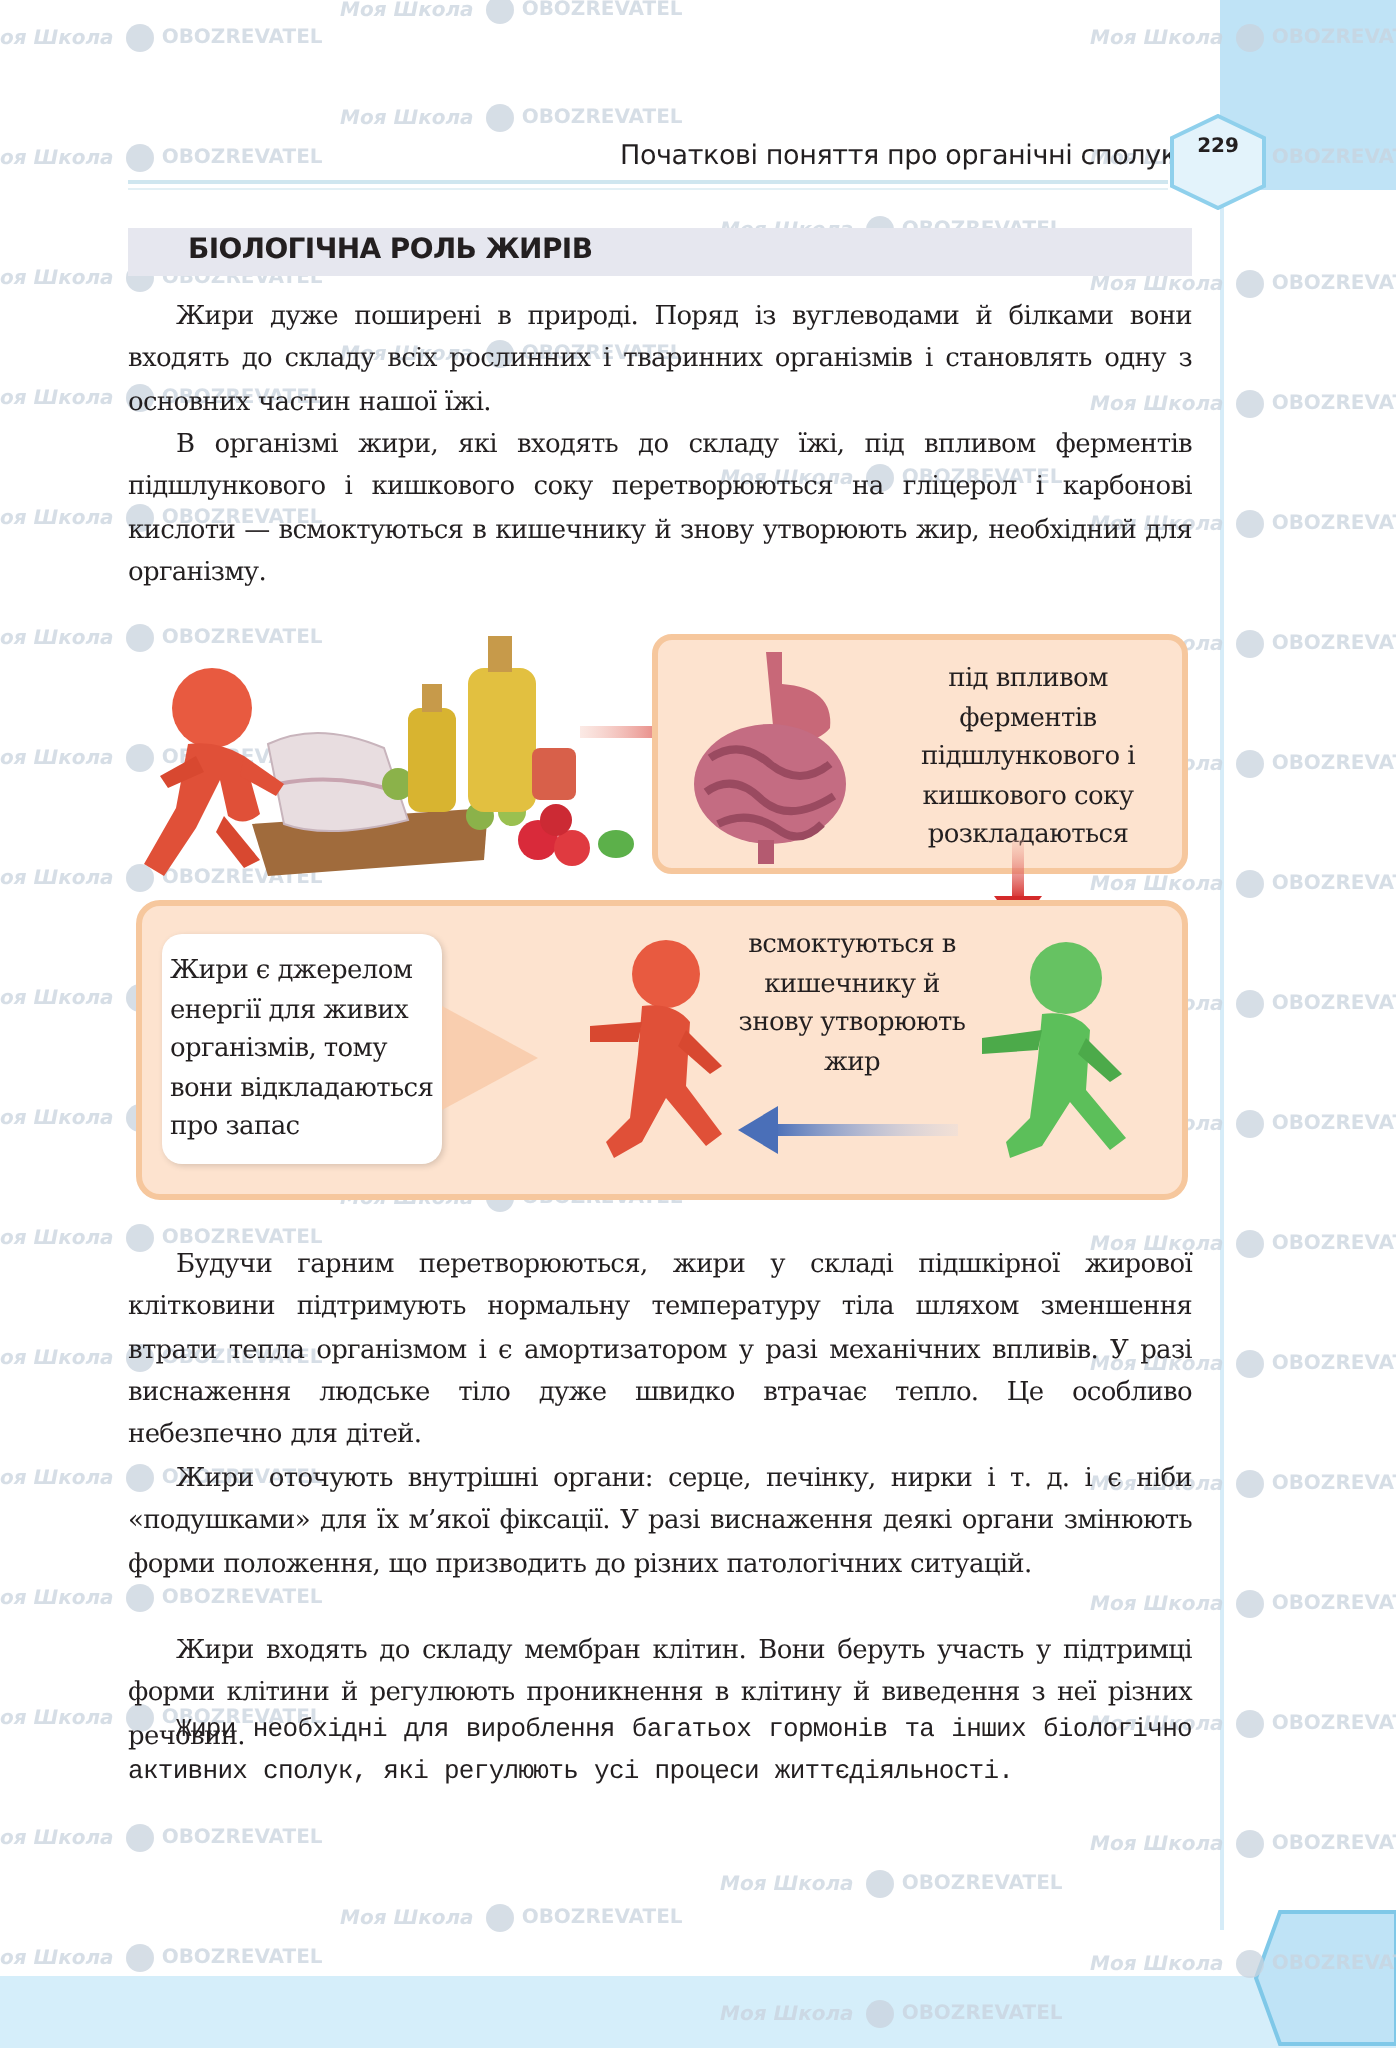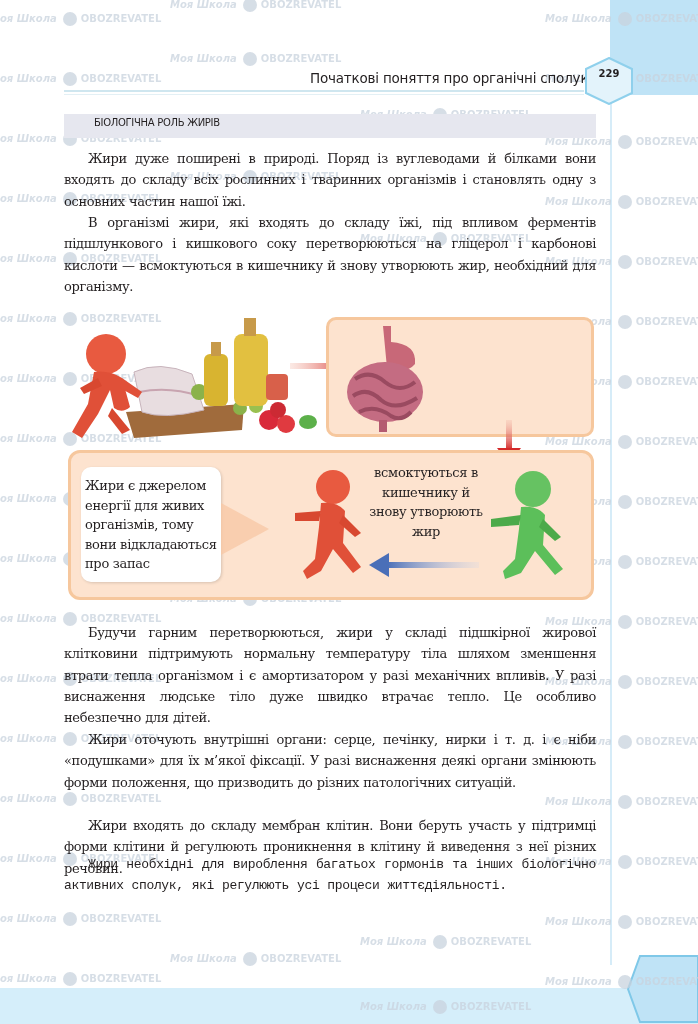--- a/index.html
+++ b/index.html
@@ -11,21 +11,21 @@
   .bottom-band { position: absolute; left: 0; top: 988px; width: 698px; height: 36px; background: #d5eefa; }
   .bottom-hex { position: absolute; left: 626px; top: 954px; width: 72px; height: 70px; }
 
   .header-line { position: absolute; left: 64px; top: 90px; width: 520px; height: 2px; background: #cfe6ef; }
   .header-line2 { position: absolute; left: 64px; top: 94px; width: 520px; height: 1px; background: #e3f0f5; }
   .running-title { position: absolute; left: 310px; top: 70px; font-family: "DejaVu Sans", sans-serif; font-size: 13.5px; color: #231f20; letter-spacing: -0.2px; }
   .page-hex { position: absolute; left: 584px; top: 57px; width: 50px; height: 48px; }
   .page-num { position: absolute; left: 584px; top: 68px; width: 50px; text-align: center; font-family: "DejaVu Sans", sans-serif; font-weight: bold; font-size: 10px; color: #231f20; }
 
   .section-head { position: absolute; left: 64px; top: 114px; width: 532px; height: 24px; background: #e6e7ef; }
-  .section-head span { position: absolute; left: 30px; top: 3px; font-family: "DejaVu Sans", sans-serif; font-weight: normal; font-size: 10px; color: #231f20; letter-spacing: -0.3px; }
+  .section-head span { position: absolute; left: 30px; top: 3px; font-family: "DejaVu Sans", sans-serif; font-weight: bold; font-size: 14px; color: #231f20; letter-spacing: -0.3px; }
 
   .para { position: absolute; left: 64px; width: 532px; font-size: 13px; line-height: 21.3px; text-align: justify; text-align-last: left; letter-spacing: -0.35px; word-spacing: 0.5px; }
   .para .indent { display: inline-block; width: 24px; }
 
   .wm { position: absolute; font-family: "DejaVu Sans", sans-serif; font-size: 10px; color: #c9d3de; font-weight: bold; white-space: nowrap; opacity: 0.75; pointer-events: none; }
   .wm .ms { font-style: italic; margin-right: 6px; }
   .wm .dot { display: inline-block; width: 14px; height: 14px; border-radius: 50%; background: #c9d3de; vertical-align: middle; margin-right: 4px; }
 
   .diagram { position: absolute; left: 64px; top: 312px; width: 532px; height: 292px; }
   .box-top { position: absolute; left: 262px; top: 5px; width: 268px; height: 120px; background: #fde3cf; border: 3px solid #f6c79d; border-radius: 10px; }
@@ -152,20 +152,21 @@
 
   <div class="box-top">
     <svg style="position:absolute;left:6px;top:4px;width:100px;height:108px;" viewBox="0 0 100 108">
       <path d="M48,2 L56,2 L56,18 Q82,20 80,40 Q72,50 52,44 Z" fill="#c86878"></path>
       <ellipse cx="50" cy="68" rx="38" ry="30" fill="#c46c82"></ellipse>
       <path d="M20,55 Q35,45 50,58 Q65,70 80,58" stroke="#9a4a60" stroke-width="4" fill="none"></path>
       <path d="M18,72 Q32,62 46,76 Q60,88 82,74" stroke="#9a4a60" stroke-width="4" fill="none"></path>
       <path d="M24,88 Q40,80 56,92 Q66,98 76,88" stroke="#9a4a60" stroke-width="4" fill="none"></path>
       <rect x="44" y="96" width="8" height="12" fill="#b45a70"></rect>
     </svg>
+    <div class="txt">під впливом ферментів підшлункового і кишкового соку розкладаються</div>
   </div>
 
   <svg style="position:absolute;left:433px;top:108px;width:24px;height:44px;" viewBox="0 0 24 44">
     <defs>
         <linearGradient id="gr2" x1="0" y1="0" x2="0" y2="1">
           <stop offset="0" stop-color="#f2b8a8" stop-opacity="0.3"></stop>
           <stop offset="1" stop-color="#d42a2a"></stop>
         </linearGradient>
       </defs>
     <rect x="9" y="0" width="6" height="30" fill="url(#gr2)"></rect>

